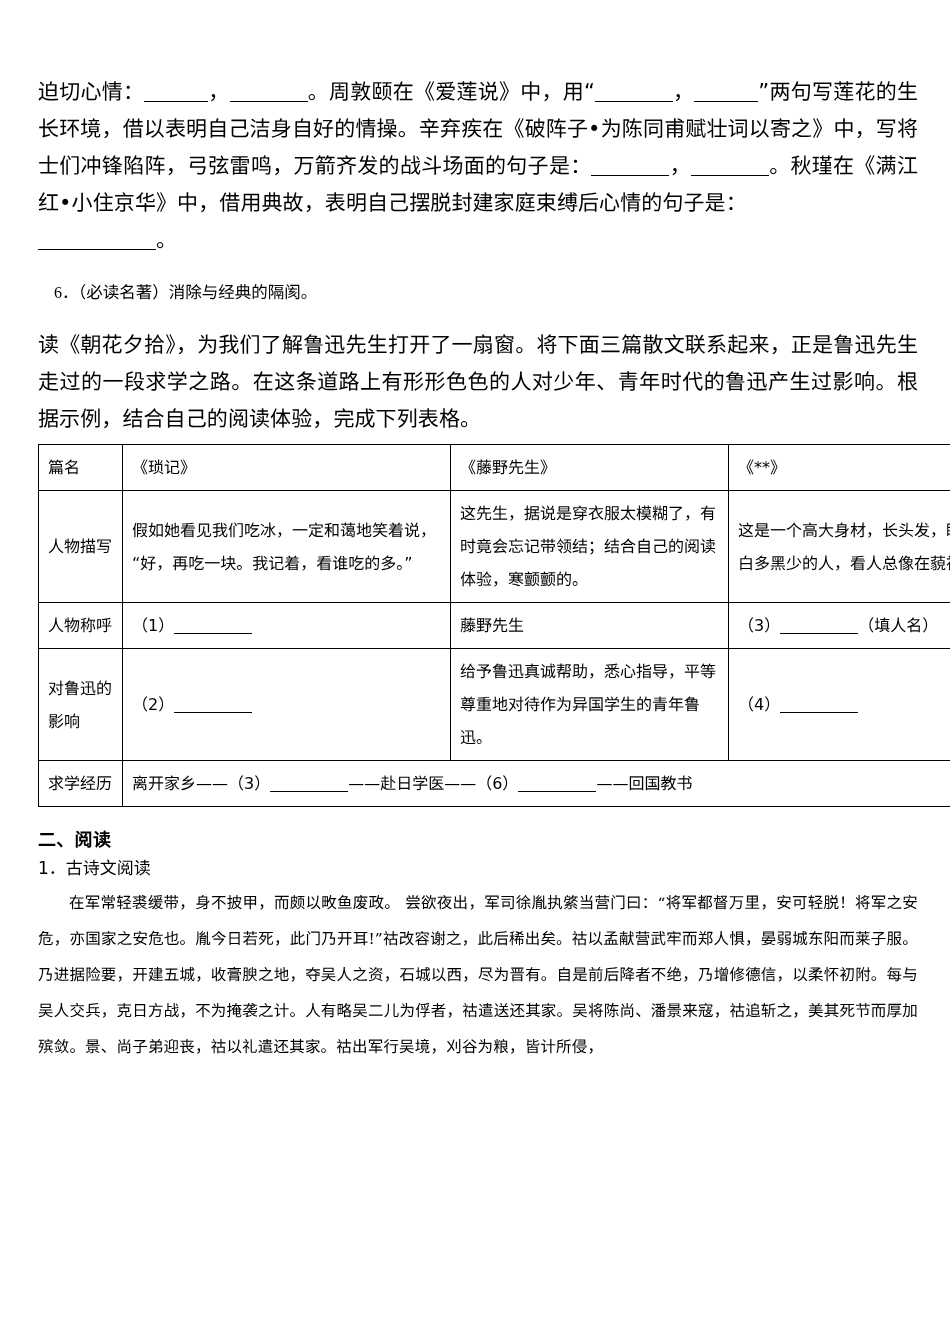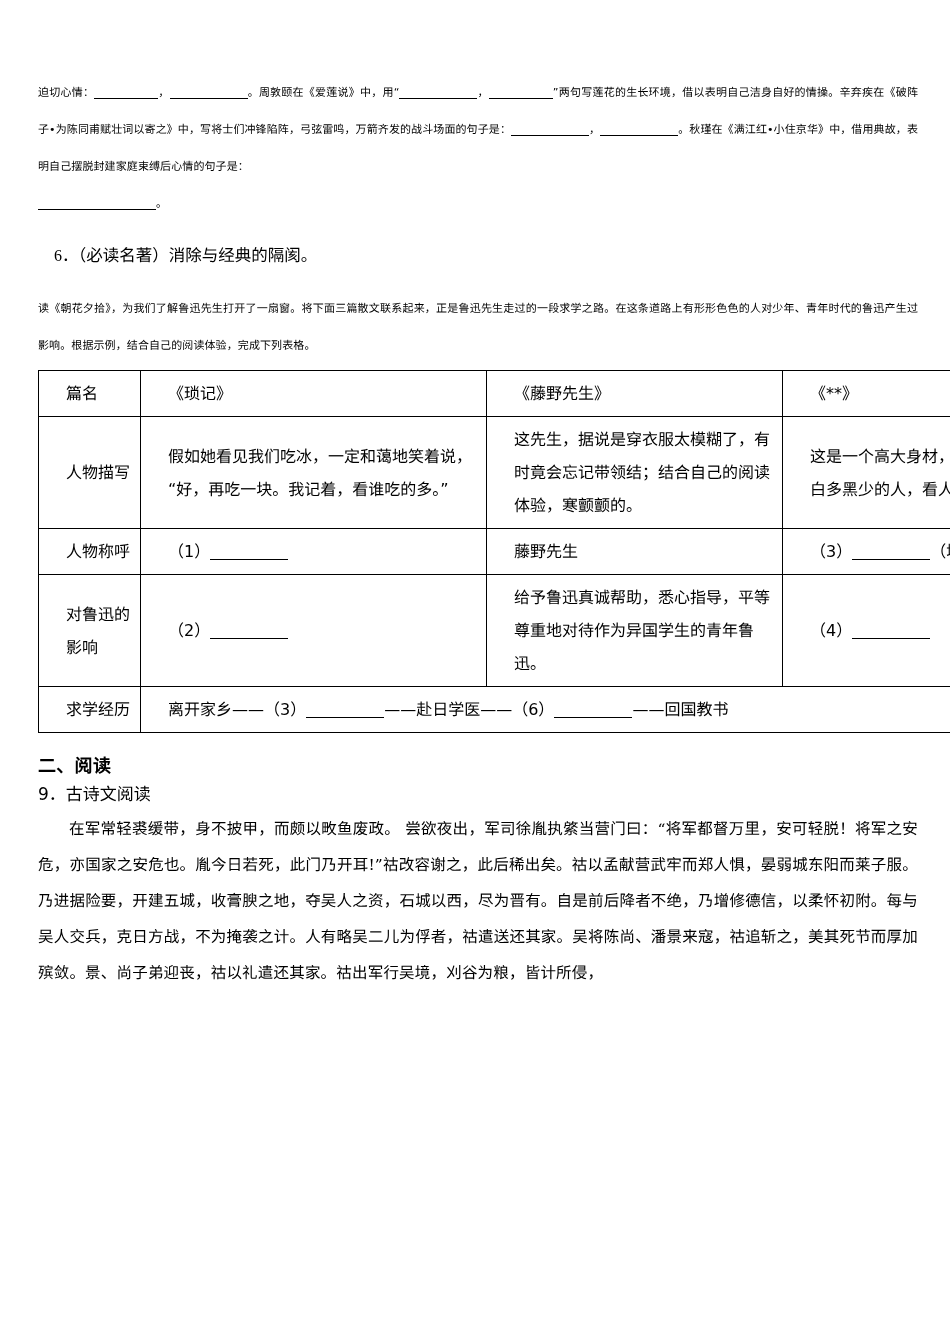--- a/index.html
+++ b/index.html
@@ -21,21 +21,21 @@
     left: 0;
     top: 0;
     width: 950px;
     height: 1344px;
     padding: 74px 32px 0 38px;
     box-sizing: border-box;
   }
 
   
   .para {
-    font-size: 11px;
+    font-size: 21px;
     line-height: 37px;
     text-align: justify;
     text-justify: inter-ideograph;
     letter-spacing: 0.1px;
     margin: 0;
     font-family: "DejaVu Sans", "Liberation Sans", sans-serif;
   }
   .blank-line {
     display: inline-block;
     border-bottom: 1.6px solid #000;
@@ -58,21 +58,21 @@
 
   
   table.grid {
     border-collapse: collapse;
     width: 880px;
     margin: 6px 0 0 0;
     table-layout: fixed;
   }
   table.grid td {
     border: 1.4px solid #000;
-    padding: 6px 8px 6px 27px;
+    padding: 6px 8px 6px 9px;
     font-size: 16px;
     line-height: 33px;
     vertical-align: middle;
     text-align: left;
     word-break: break-all;
   }
   td.col-label {
     width: 66px;
     text-align: left;
     padding-left: 7px;
@@ -154,17 +154,17 @@
       </tr>
 
       <tr>
         <td class="col-label">求学经历</td>
         <td colspan="3"><span>离开家乡——（3）</span><span class="blank-line b-md"></span><span>——赴日学医——（6）</span><span class="blank-line b-md"></span><span>——回国教书</span></td>
       </tr>
     </tbody>
   </table>
 
   <p class="sec-head">二、阅读</p>
-  <p class="sub-head">9．古诗文阅读</p>
+  <p class="sub-head">1．古诗文阅读</p>
 
   <p class="classic">在军常轻裘缓带，身不披甲，而颇以畋鱼废政。 尝欲夜出，军司徐胤执綮当营门曰：“将军都督万里，安可轻脱！将军之安危，亦国家之安危也。胤今日若死，此门乃开耳!”祜改容谢之，此后稀出矣。祜以孟献营武牢而郑人惧，晏弱城东阳而莱子服。乃进据险要，开建五城，收膏腴之地，夺吴人之资，石城以西，尽为晋有。自是前后降者不绝，乃增修德信，以柔怀初附。每与吴人交兵，克日方战，不为掩袭之计。人有略吴二儿为俘者，祜遣送还其家。吴将陈尚、潘景来寇，祜追斩之，美其死节而厚加殡敛。景、尚子弟迎丧，祜以礼遣还其家。祜出军行吴境，刈谷为粮，皆计所侵，</p>
 
 </div>
 
 </body></html>

